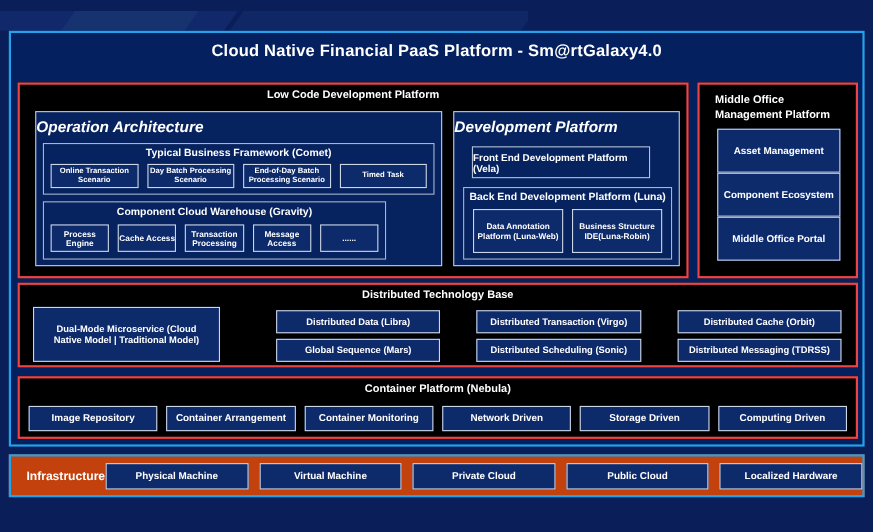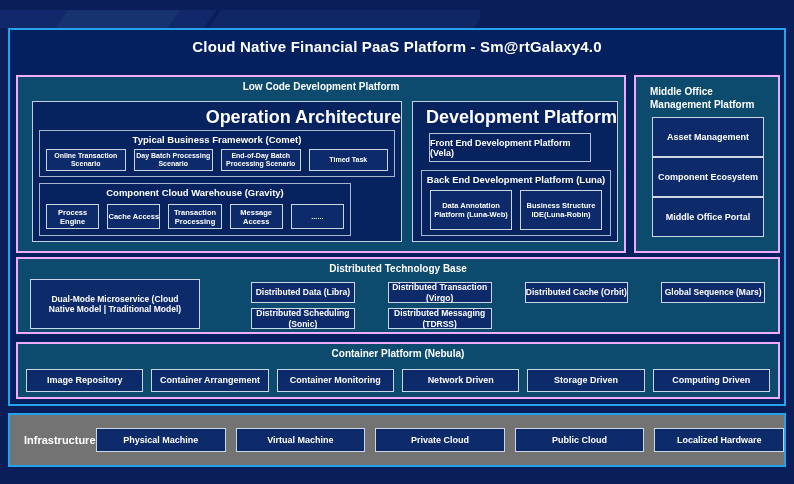--- a/index.html
+++ b/index.html
@@ -20,34 +20,34 @@
 
   .main-frame {
     position:absolute; left:8px; top:28px; width:778px; height:378px;
     border:2px solid #25a2e9; background:#04205f;
   }
   .page-title {
     position:absolute; left:0; right:0; top:8px; text-align:center;
     font-size:15px; letter-spacing:.2px;
   }
 
-  .cyan-box { position:absolute; border:2px solid #f0abfc; background:#0c4a6e; }
+  .cyan-box { position:absolute; border:2px solid #ef4444; background:#000000; }
   .sec-title { text-align:center; font-size:10px; padding-top:4px; }
 
   .low-code   { left:6px;  top:45px;  width:610px; height:178px; }
   .mid-office { left:624px; top:45px; width:146px; height:178px; }
   .mid-office .sec-title { text-align:left; padding:8px 0 0 14px; line-height:1.3; width:120px; }
   .mid-office-items { position:absolute; left:16px; right:14px; top:40px; bottom:14px;
     display:flex; flex-direction:column; justify-content:space-between; }
   .mid-office-items .leaf { height:30px; font-size:9px; }
 
   .gray-box { position:absolute; border:1px solid #a7b6cd; background:#06225f; }
   .op-arch  { left:14px;  top:24px; width:370px; height:141px; border-color:#c2cddd; }
   .dev-plat { left:394px; top:24px; width:206px; height:141px; border-color:#c2cddd; }
-  .big-title { text-align:right; font-size:18px; padding-top:5px; }
+  .big-title { text-align:left; font-size:14px; padding-top:5px;font-style:italic; }
   .sub-title { text-align:center; font-size:9.5px; padding-top:3px; }
 
   .comet   { left:6px; top:28px;  width:356px; height:47px; }
   .gravity { left:6px; top:81px;  width:312px; height:53px; }
   .leaf-row { position:absolute; left:6px; right:6px; display:flex; gap:8px; }
   .comet .leaf-row   { top:18px; bottom:5px; }
   .gravity .leaf-row { top:20px; bottom:6px; }
   .leaf {
     background:#0d2a6b; border:1px solid #ccd6e5; color:#fff;
     display:flex; align-items:center; justify-content:center;
@@ -60,29 +60,29 @@
     border:1px solid #b6c3d6; background:#07235f;
     display:flex; align-items:center; justify-content:center; font-size:9px;margin-left:12px; }
   .luna { left:8px; top:68px; width:190px; height:66px; }
   .luna .leaf-row { left:8px; right:8px; top:19px; bottom:5px; gap:8px; }
   .luna .leaf { font-size:7.5px; line-height:1.25; }
 
   .distributed { left:6px; top:227px; width:764px; height:77px; }
   .dual-mode { position:absolute; left:12px; top:20px; width:170px; height:50px;
     font-size:8.5px; padding:2px 8px; flex:none; }
   .dist-grid { position:absolute; left:197px; right:13px; top:23px;
-    display:grid; grid-template-columns:repeat(4,1fr); gap:5px 33px;padding-left:36px; }
+    display:grid; grid-template-columns:repeat(3,1fr); gap:5px 33px;padding-left:36px; }
   .dist-grid .leaf { height:21px; font-size:8.5px; }
 
   .container-plat { left:6px; top:312px; width:764px; height:57px; }
   .container-row { position:absolute; left:8px; right:8px; top:25px; display:flex; gap:8px;border-radius:11px; }
   .container-row .leaf { height:23px; font-size:9px; }
 
-  .infra { position:absolute; left:8px; top:413px; width:778px; height:54px;
-    border:2px solid #25a2e9; background:#737373;
+  .infra { position:absolute; left:8px; top:413px; width:778px; height:39px;
+    border:2px solid #25a2e9; background:#c2410c;
     display:flex; align-items:center; }
   .infra-label { font-size:11px; padding-left:14px; width:86px; flex:none; }
   .infra-row { display:flex; gap:10px; flex:1; }
   .infra-row .leaf { height:24px; font-size:9px; }
 </style>
 </head>
 <body>
 
 <div class="decor-band">
   <div class="stripe stripe-a"></div>

